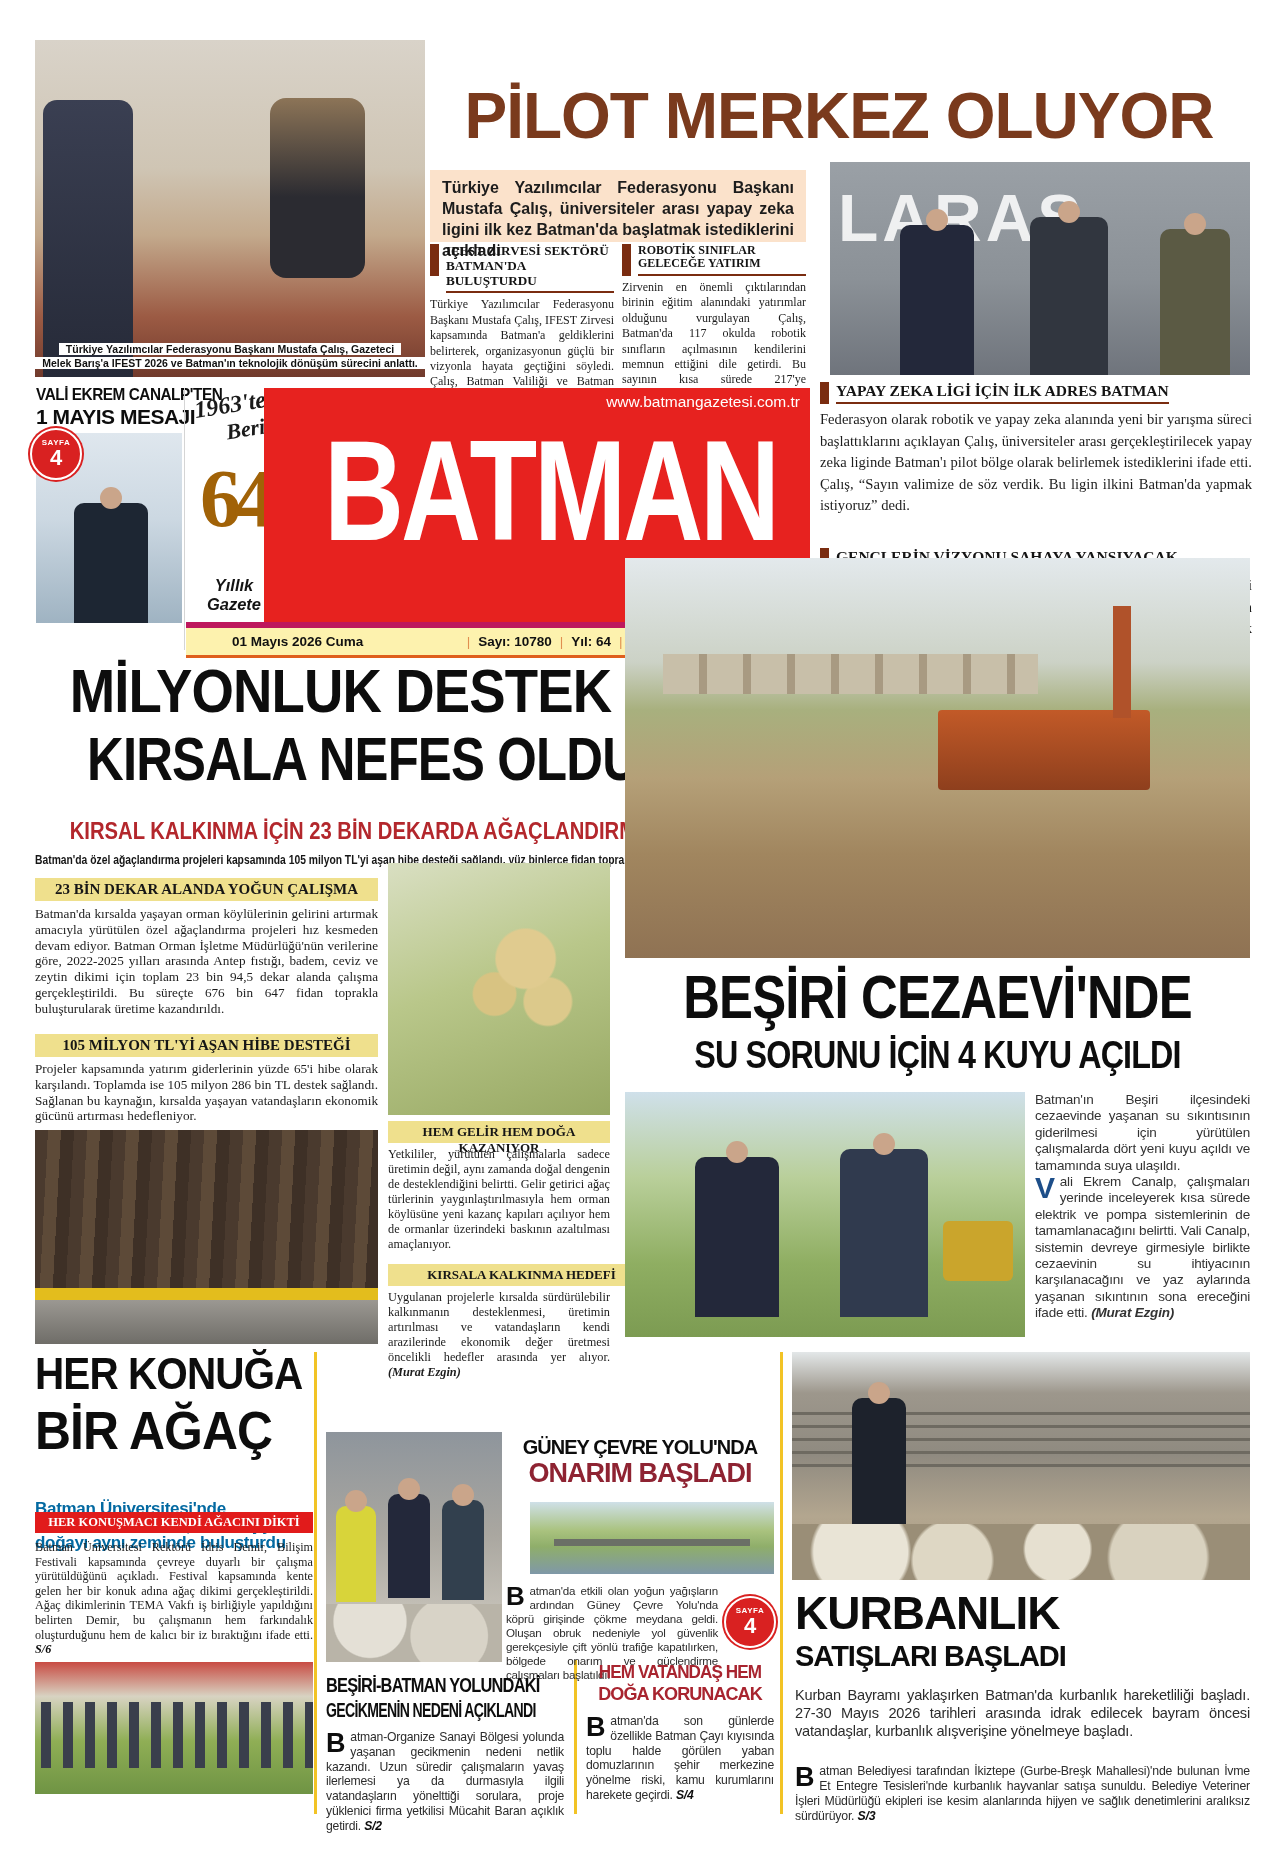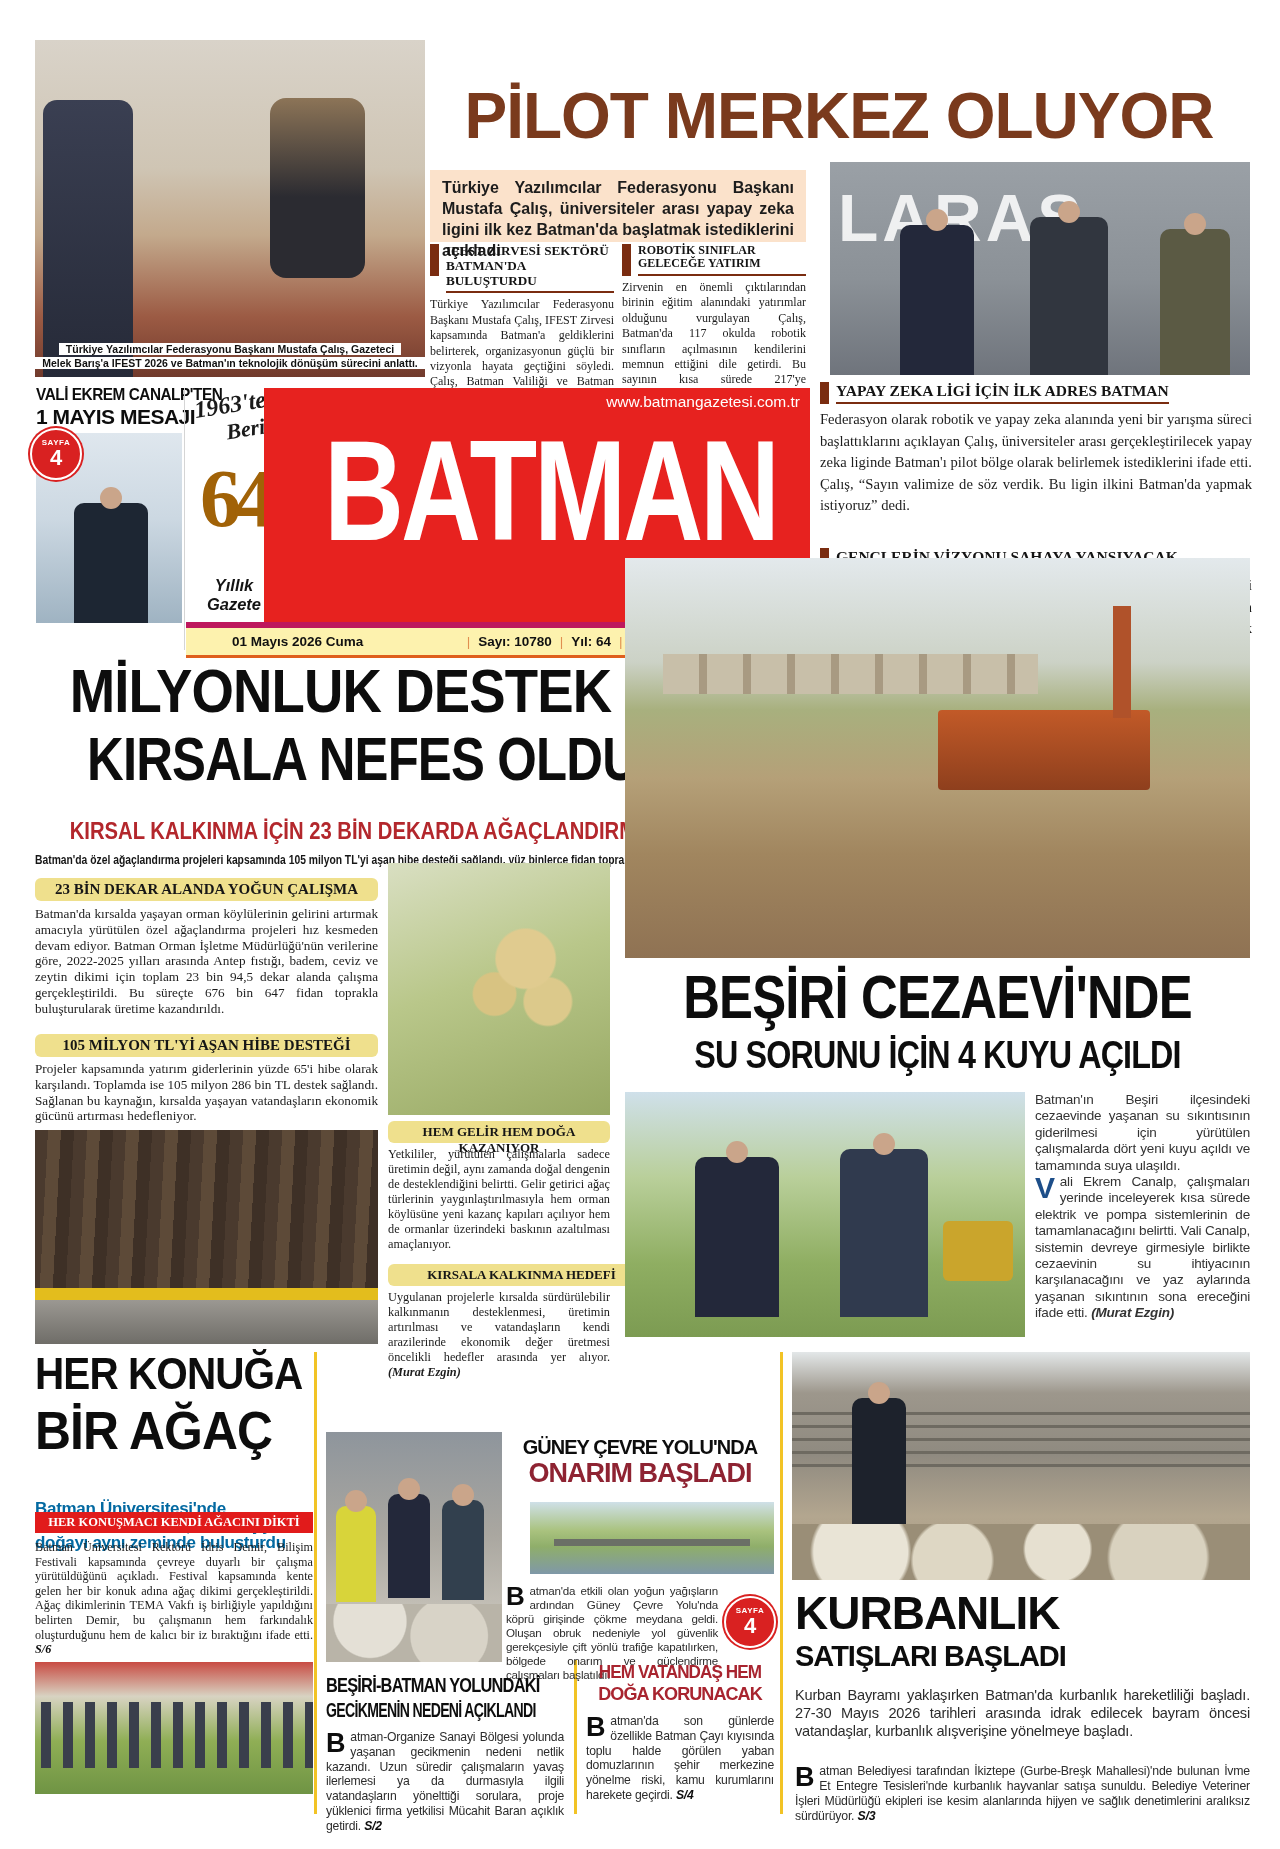--- a/index.html
+++ b/index.html
@@ -6,21 +6,21 @@
   .page{position:relative;width:1280px;height:1849px;background:#ffffff;overflow:hidden;
         font-family:"Liberation Sans",sans-serif;color:#111;margin:0 auto;}
   .abs{position:absolute;}
   .ser{font-family:"Liberation Serif",serif;}
   .just{text-align:justify;}
   .ctr{text-align:center;}
   .hl{font-weight:900;line-height:1;color:#0d0d0d;letter-spacing:-1px;}
   .nowrap{white-space:nowrap;display:block;}
   .photo{position:absolute;overflow:hidden;}
   .ys{background:#efe08d;text-align:center;font-weight:800;
-      font-family:"Liberation Serif",serif;color:#161616;padding-top:3px;border-radius:6px;}
+      font-family:"Liberation Serif",serif;color:#161616;padding-top:3px;}
   .sec-head{display:flex;gap:7px;align-items:flex-start;}
   .bar{background:#7a2c10;flex:none;width:9px;}
   .sec-title{font-family:"Liberation Serif",serif;font-weight:800;line-height:1.12;
              border-bottom:2px solid #7a2c10;padding-bottom:3px;color:#141414;}
   .body-ser{font-family:"Liberation Serif",serif;text-align:justify;color:#1c1c1c;}
   .body-san{text-align:justify;color:#333;letter-spacing:-0.2px;}
   .dropcap{float:left;font-weight:900;line-height:.82;margin:2px 5px 0 0;color:#0d0d0d;}
   .dropcap.blue{color:#1d4e89;}
   .pageref{font-weight:800;font-style:italic;color:#0d0d0d;}
   .byline{font-weight:800;font-style:italic;}

